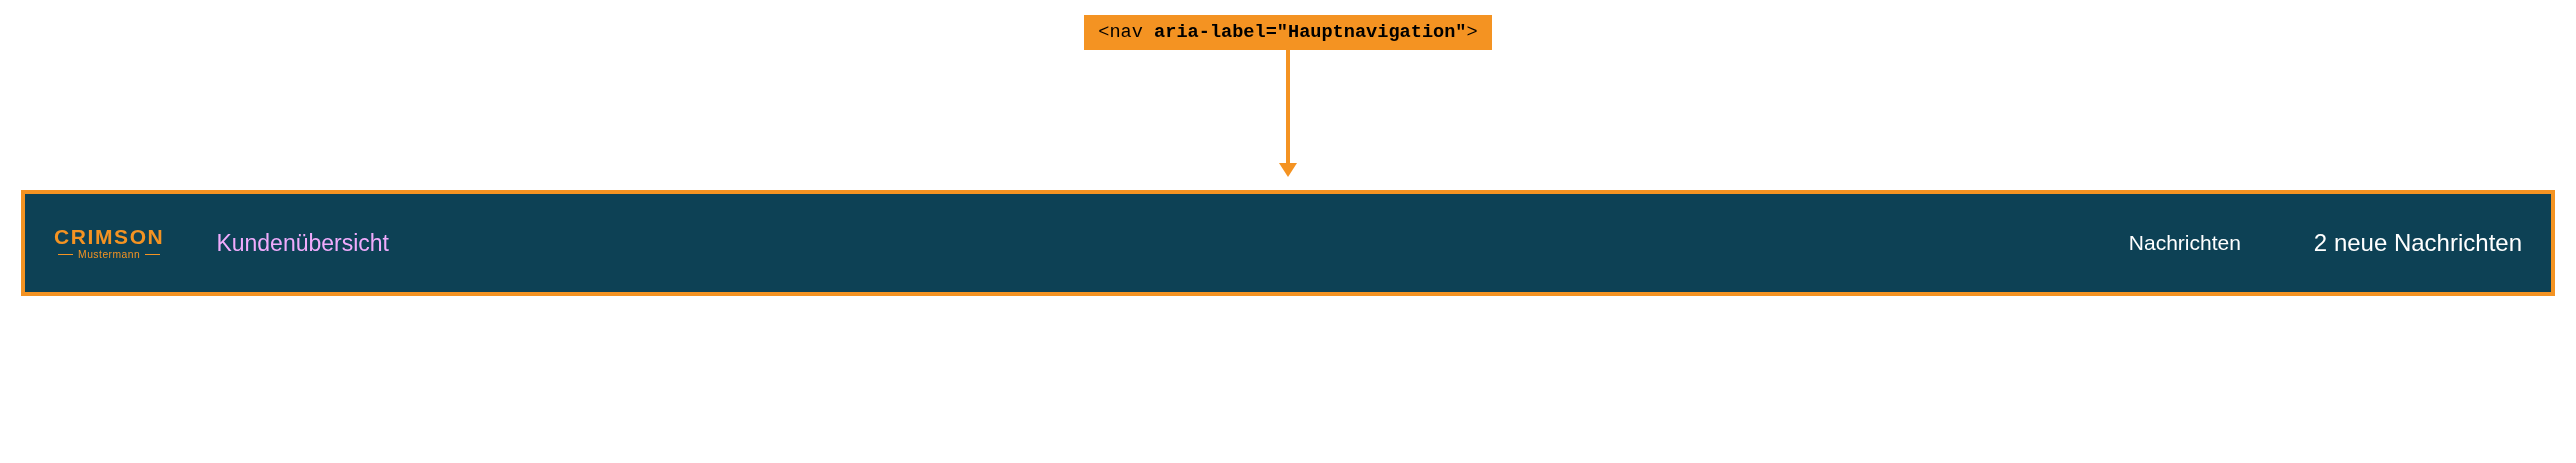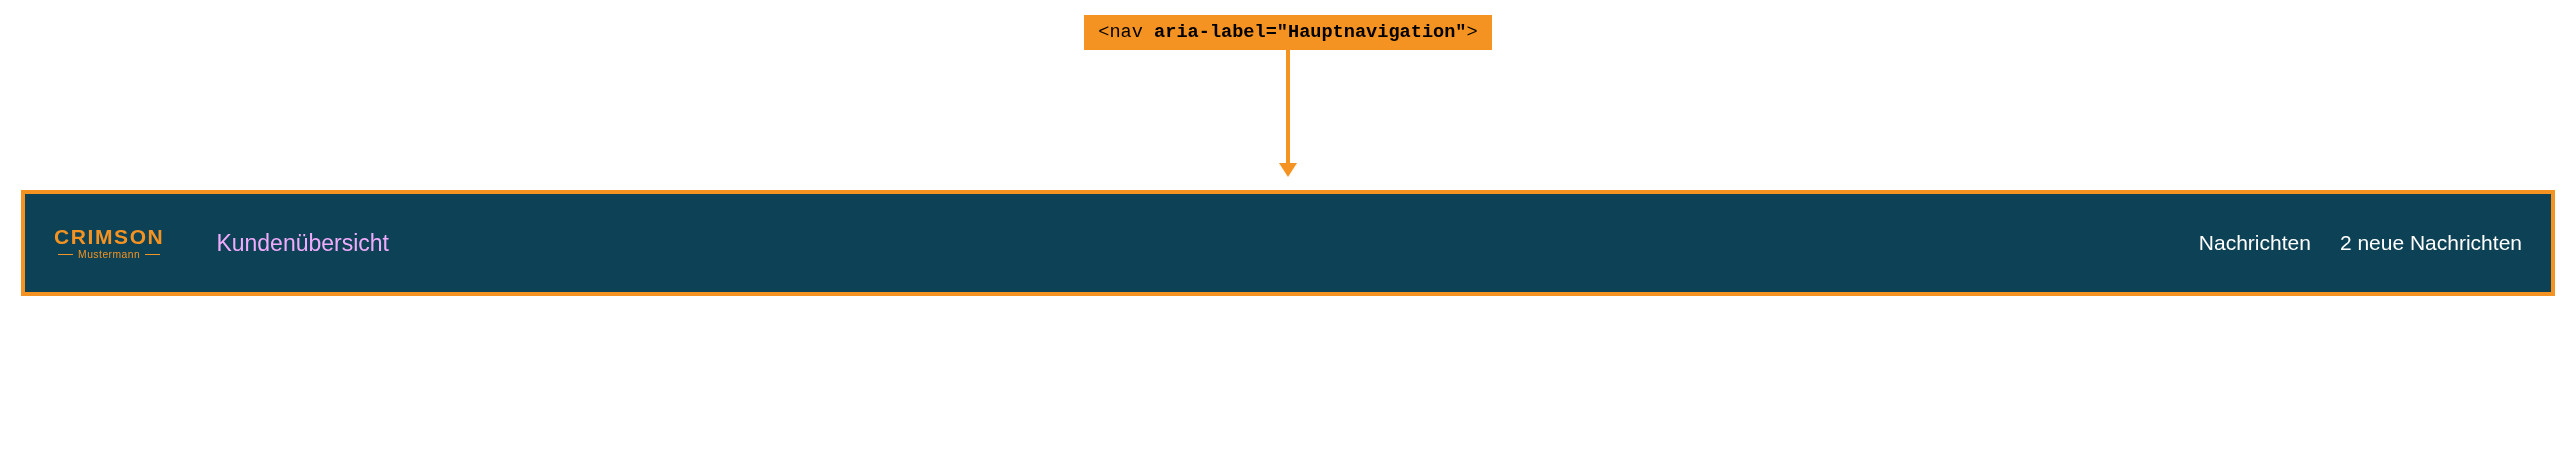--- a/index.html
+++ b/index.html
@@ -100,21 +100,22 @@
       color: #ffffff;
       font-size: 21px;
     }
     .nav-link {
       color: #ffffff;
       font-size: 21px;
       cursor: pointer;
     }
     .nav-status {
       color: #ffffff;
-      font-size: 21px;
+      font-size: 24px;
+      margin-left: 44px;
     }
     .user-block {
       display: flex;
       align-items: center;
       gap: 10.3px;
       cursor: pointer;
     }
     .avatar-outer {
       width: 38px;
       height: 38px;

